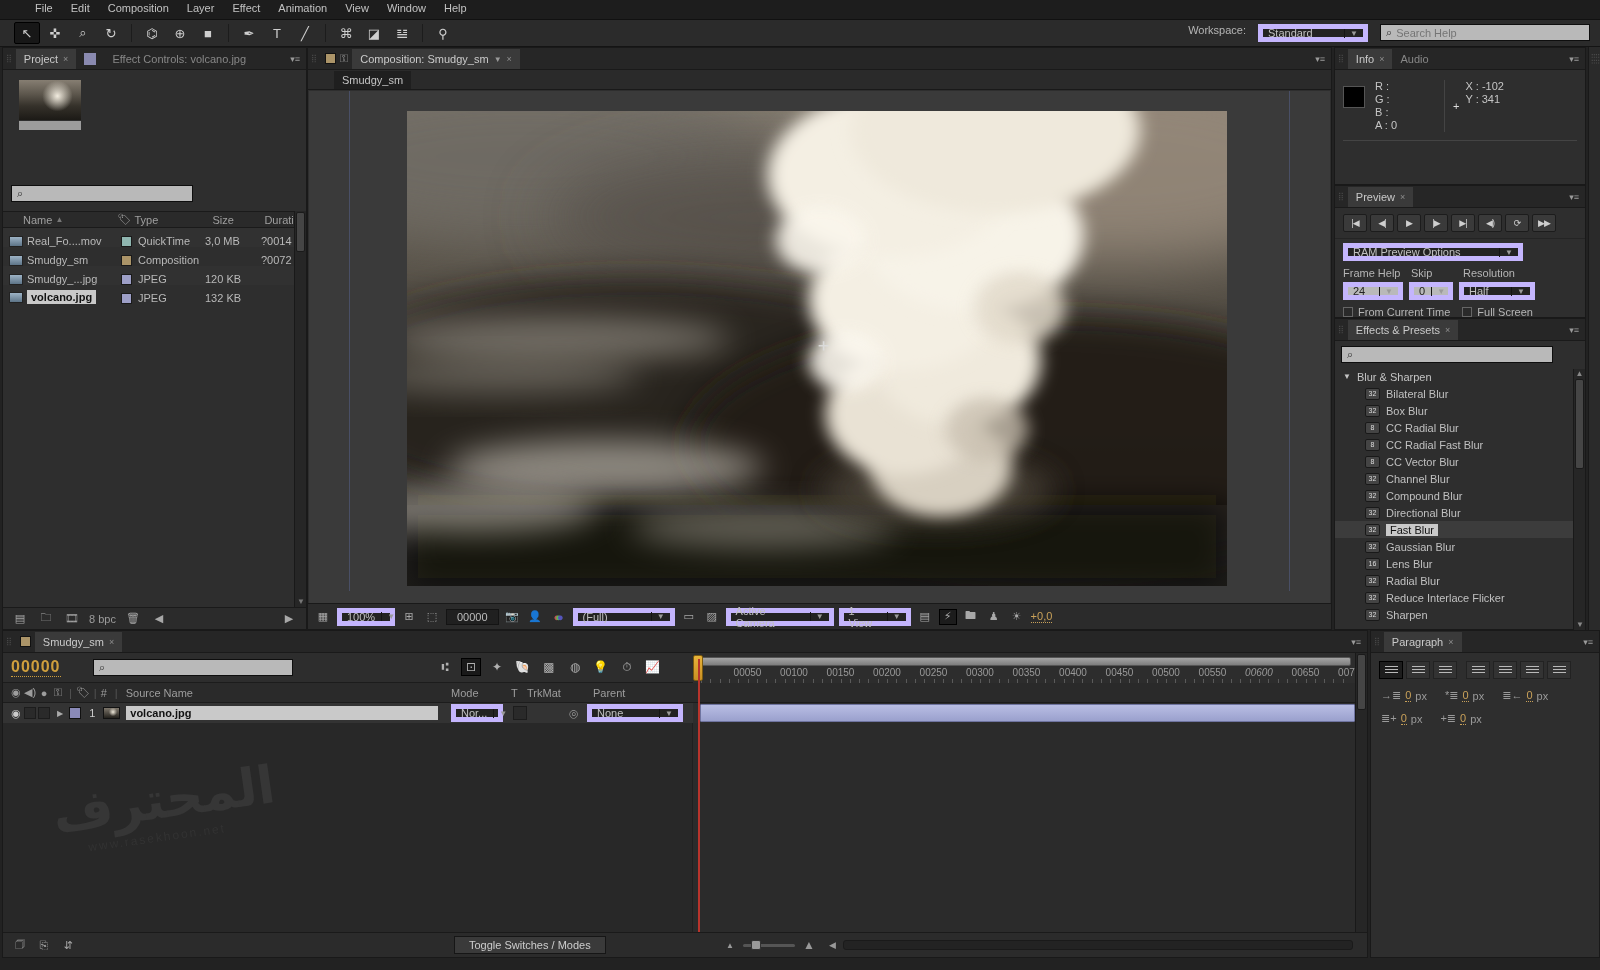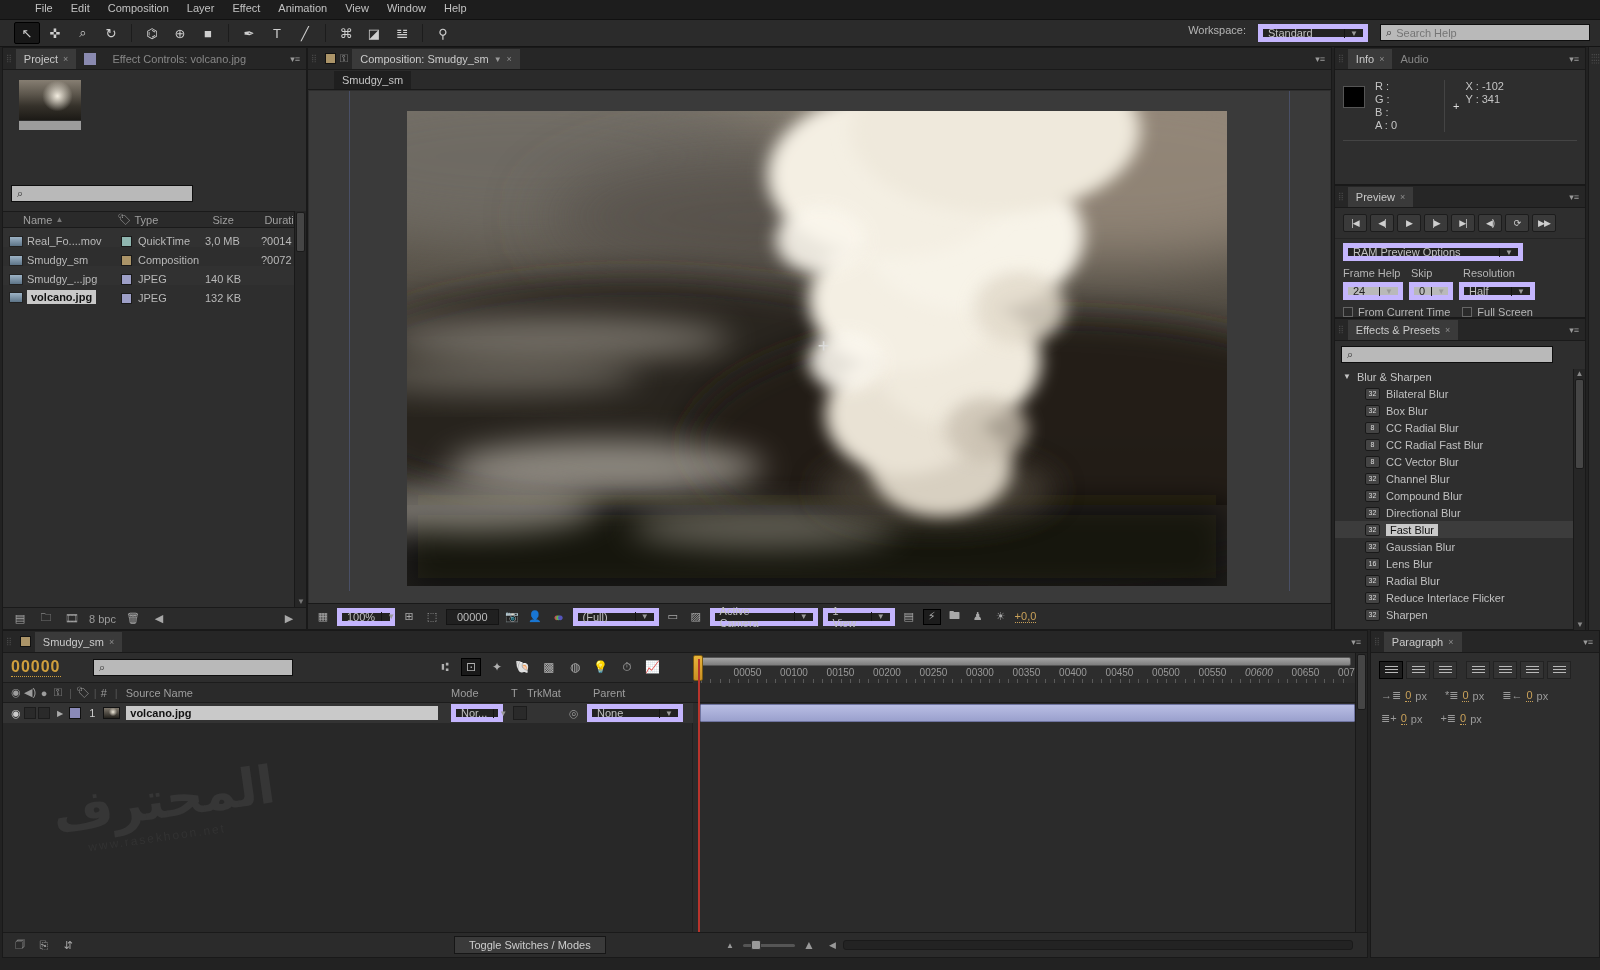--- a/index.html
+++ b/index.html
@@ -192,21 +192,21 @@
           </div>
           <div class="proj-row">
             <span class="c-name">
               <span class="fic"></span>
               <span class="">Smudgy_...jpg</span>
             </span>
             <span class="c-type">
               <span class="sw" style="background: rgb(157, 159, 199);"></span>
               <span>JPEG</span>
             </span>
-            <span class="c-size">140 KB</span>
+            <span class="c-size">120 KB</span>
             <span class="c-dur"></span>
           </div>
           <div class="proj-row">
             <span class="c-name">
               <span class="fic"></span>
               <span class="name-sel">volcano.jpg</span>
             </span>
             <span class="c-type">
               <span class="sw" style="background: rgb(157, 159, 199);"></span>
               <span>JPEG</span>
@@ -306,21 +306,21 @@
       <span class="ic">⊞</span>
       <span class="ic">⬚</span>
       <span class="tc-box">00000</span>
       <span class="ic">📷</span>
       <span class="ic" style="color:#666">👤</span>
       <span class="ic">
           <span style="color:#b55"> ●</span>
           <span style="color:#5b5;margin-left:-5px">●</span>
           <span style="color:#55b;margin-left:-5px">●</span>
         </span>
-      <div class="dd" style="width:86px">
+      <div class="dd" style="width:102px">
           <span>(Full)</span>
           <span class="arr">▼</span>
         </div>
       <span class="ic">▭</span>
       <span class="ic">▨</span>
       <div class="dd" style="width:108px">
           <span>Active Camera</span>
           <span class="arr">▼</span>
         </div>
       <div class="dd" style="width:72px">

